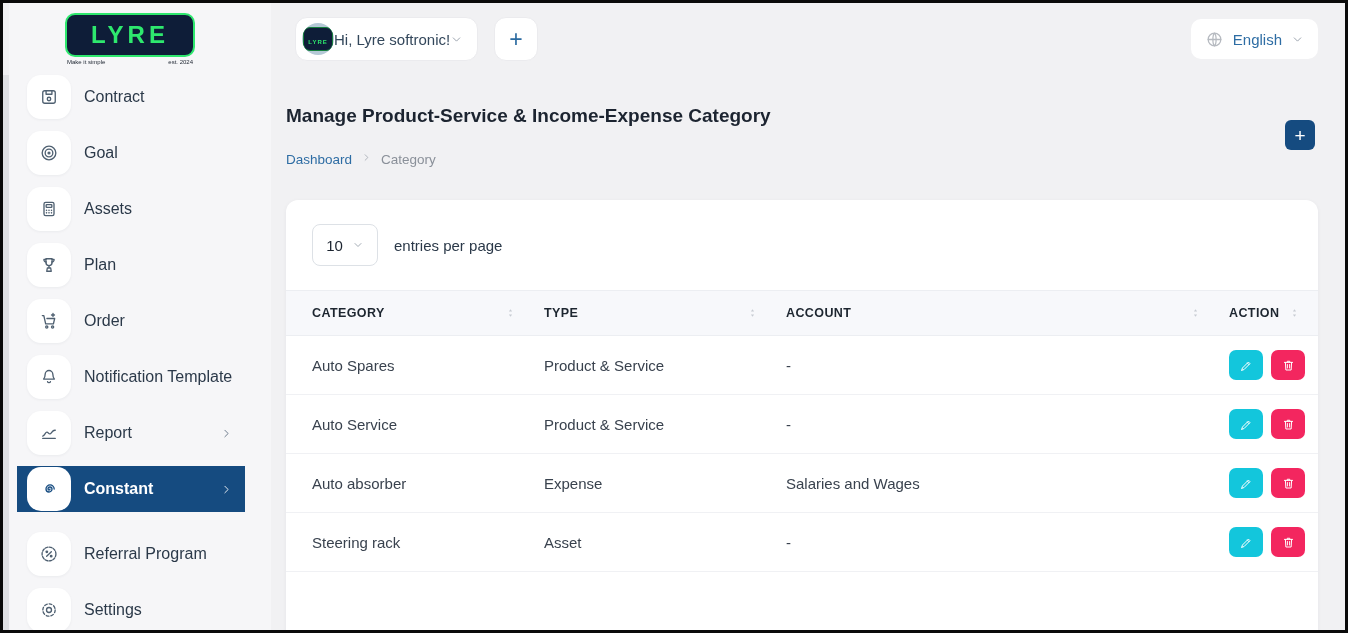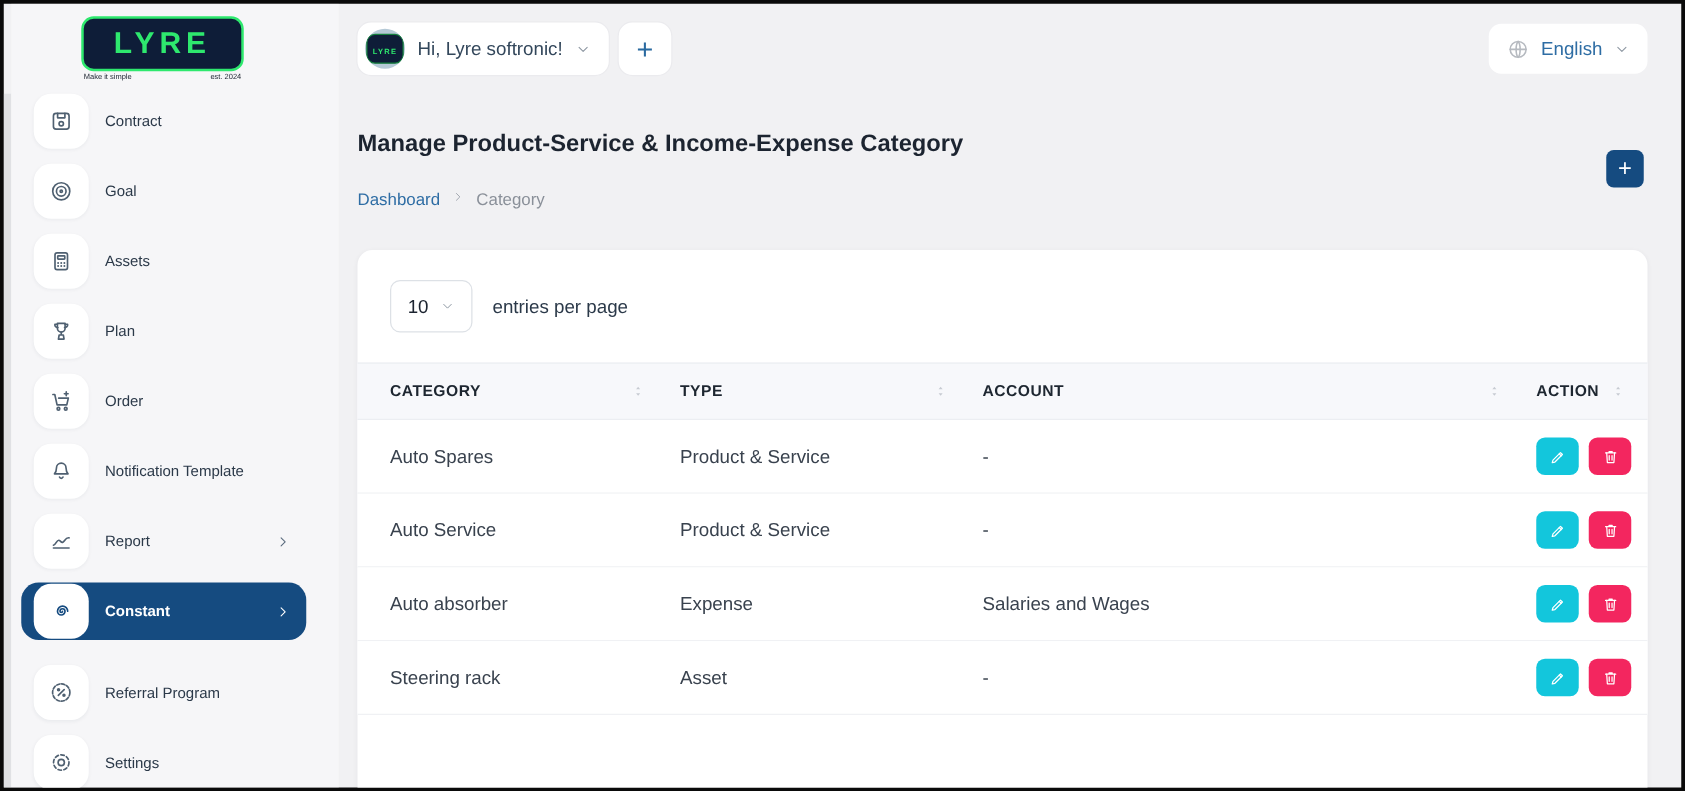--- a/index.html
+++ b/index.html
@@ -31,35 +31,35 @@
   .nav-item {
     height:56px; display:flex; align-items:center; gap:13px;
     padding-left:10px; margin:0 26px 0 8px; cursor:pointer; position:relative;
   }
   .icon-tile {
     width:44px; height:44px; border-radius:14px; background:#fff; flex:0 0 44px;
     display:flex; align-items:center; justify-content:center;
     color:#4f6071; box-shadow:0 1px 3px rgba(20,30,50,.05);
   }
   .icon-tile svg { width:20px; height:20px; }
-  .nav-label { font-size:12px; font-weight:500; color:#2b3949; }
+  .nav-label { font-size:16px; font-weight:500; color:#2b3949; }
   .nav-chevron { margin-left:auto; margin-right:12px; color:#5a6b7d; }
   .nav-chevron svg { width:13px; height:13px; }
-  .nav-item.active { background:#154b80; border-radius:14px; height:46px; margin:5px 26px 5px 8px; }
+  .nav-item.active { background:#154b80; border-radius:0; height:46px; margin:5px 26px 5px 8px; }
   .nav-item.active .icon-tile { color:#154b80; box-shadow:none; }
   .nav-item.active .nav-label { color:#fff; font-weight:700; }
   .nav-item.active .nav-chevron { color:#fff; }
   .nav-item.gap-top { margin-top:14px; }
 
   
   .topbar { position:absolute; left:268px; top:0; right:0; height:72px; }
   .user-pill {
-    position:absolute; left:14px; top:14px; height:44px;
+    position:absolute; left:24px; top:14px; height:44px;
     background:#fff; border:1px solid #ebebee; border-radius:12px;
-    display:flex; align-items:center; gap:10px; padding:0 14px 0 6px; cursor:pointer;
+    display:flex; align-items:center; padding:0 14px 0 6px; cursor:pointer;
   }
   .avatar { width:32px; height:32px; border-radius:50%; background:#b5c9d6; display:flex; align-items:center; justify-content:center; overflow:hidden; }
   .avatar-mini { background:#0e1d38; border:1px solid #15803d; border-radius:7px; padding:2px 4px; }
   .avatar-mini span { color:#2ee86e; font-size:6px; font-weight:bold; letter-spacing:1px; }
   .user-name { font-size:15px; color:#33475b; }
   .chev { color:#8d97a2; }
   .chev svg { width:13px; height:13px; }
   .quick-add {
     position:absolute; left:223px; top:14px; width:44px; height:44px;
     background:#fff; border:1px solid #ebebee; border-radius:12px;

